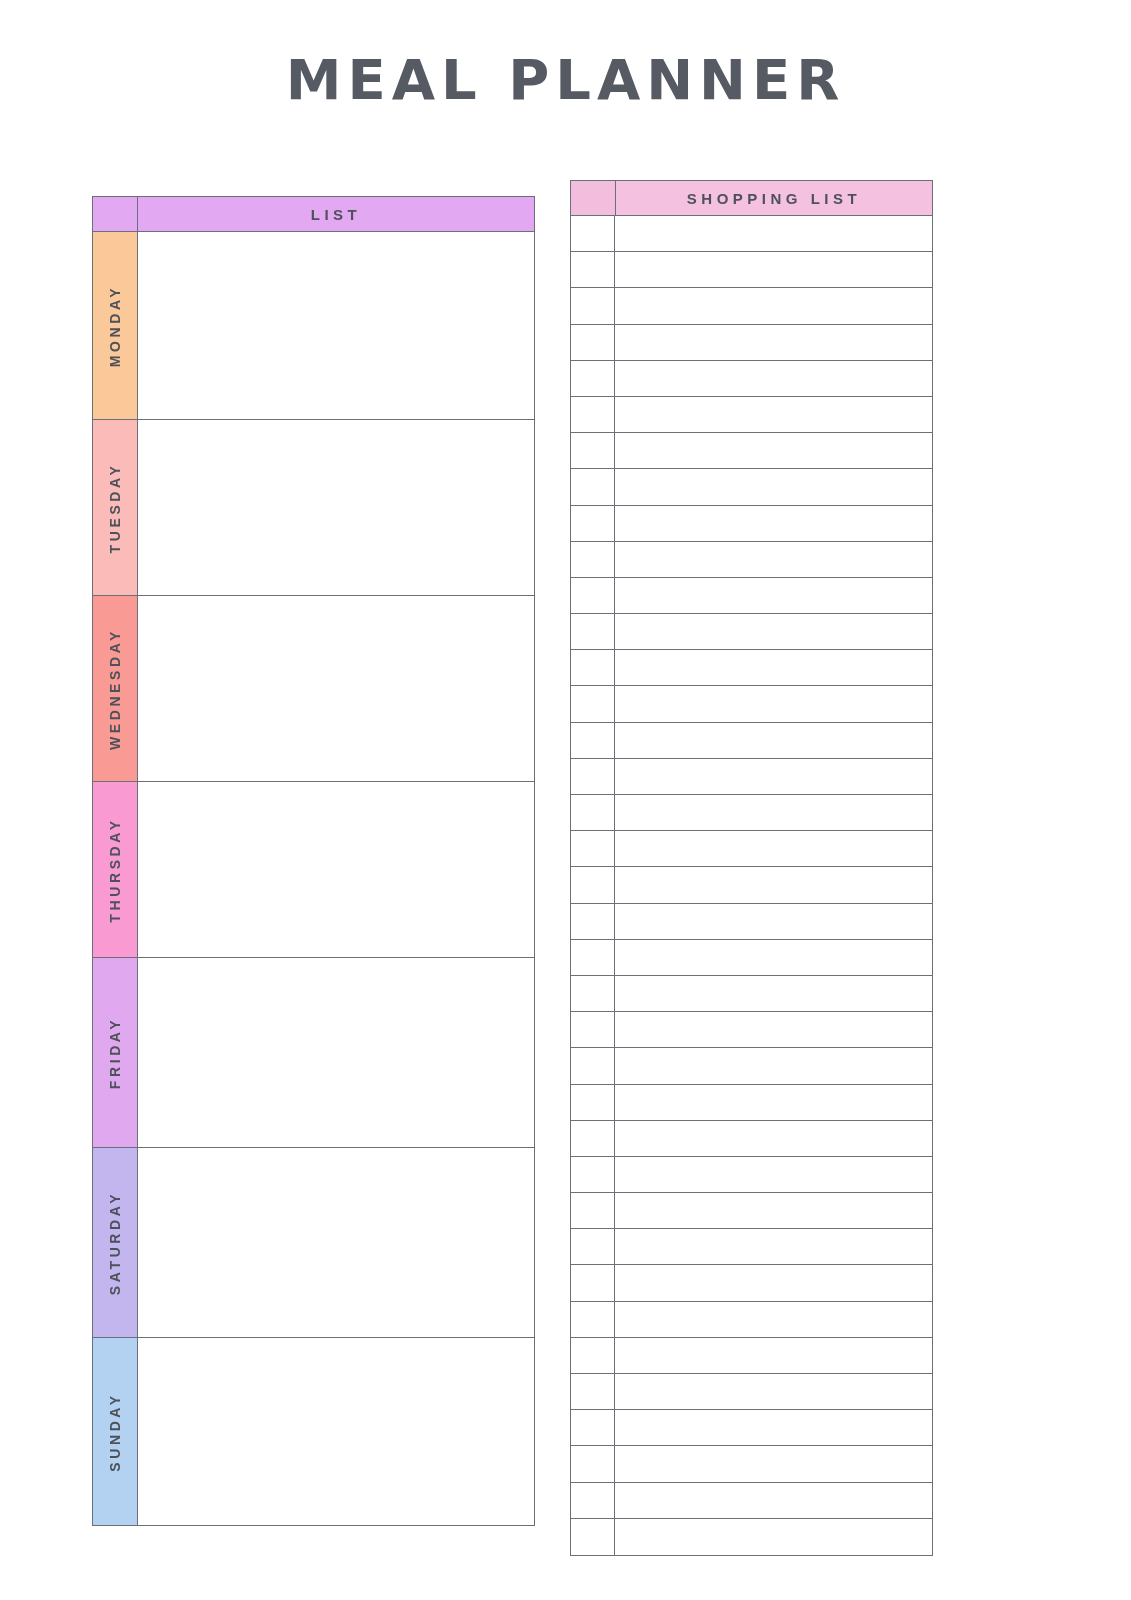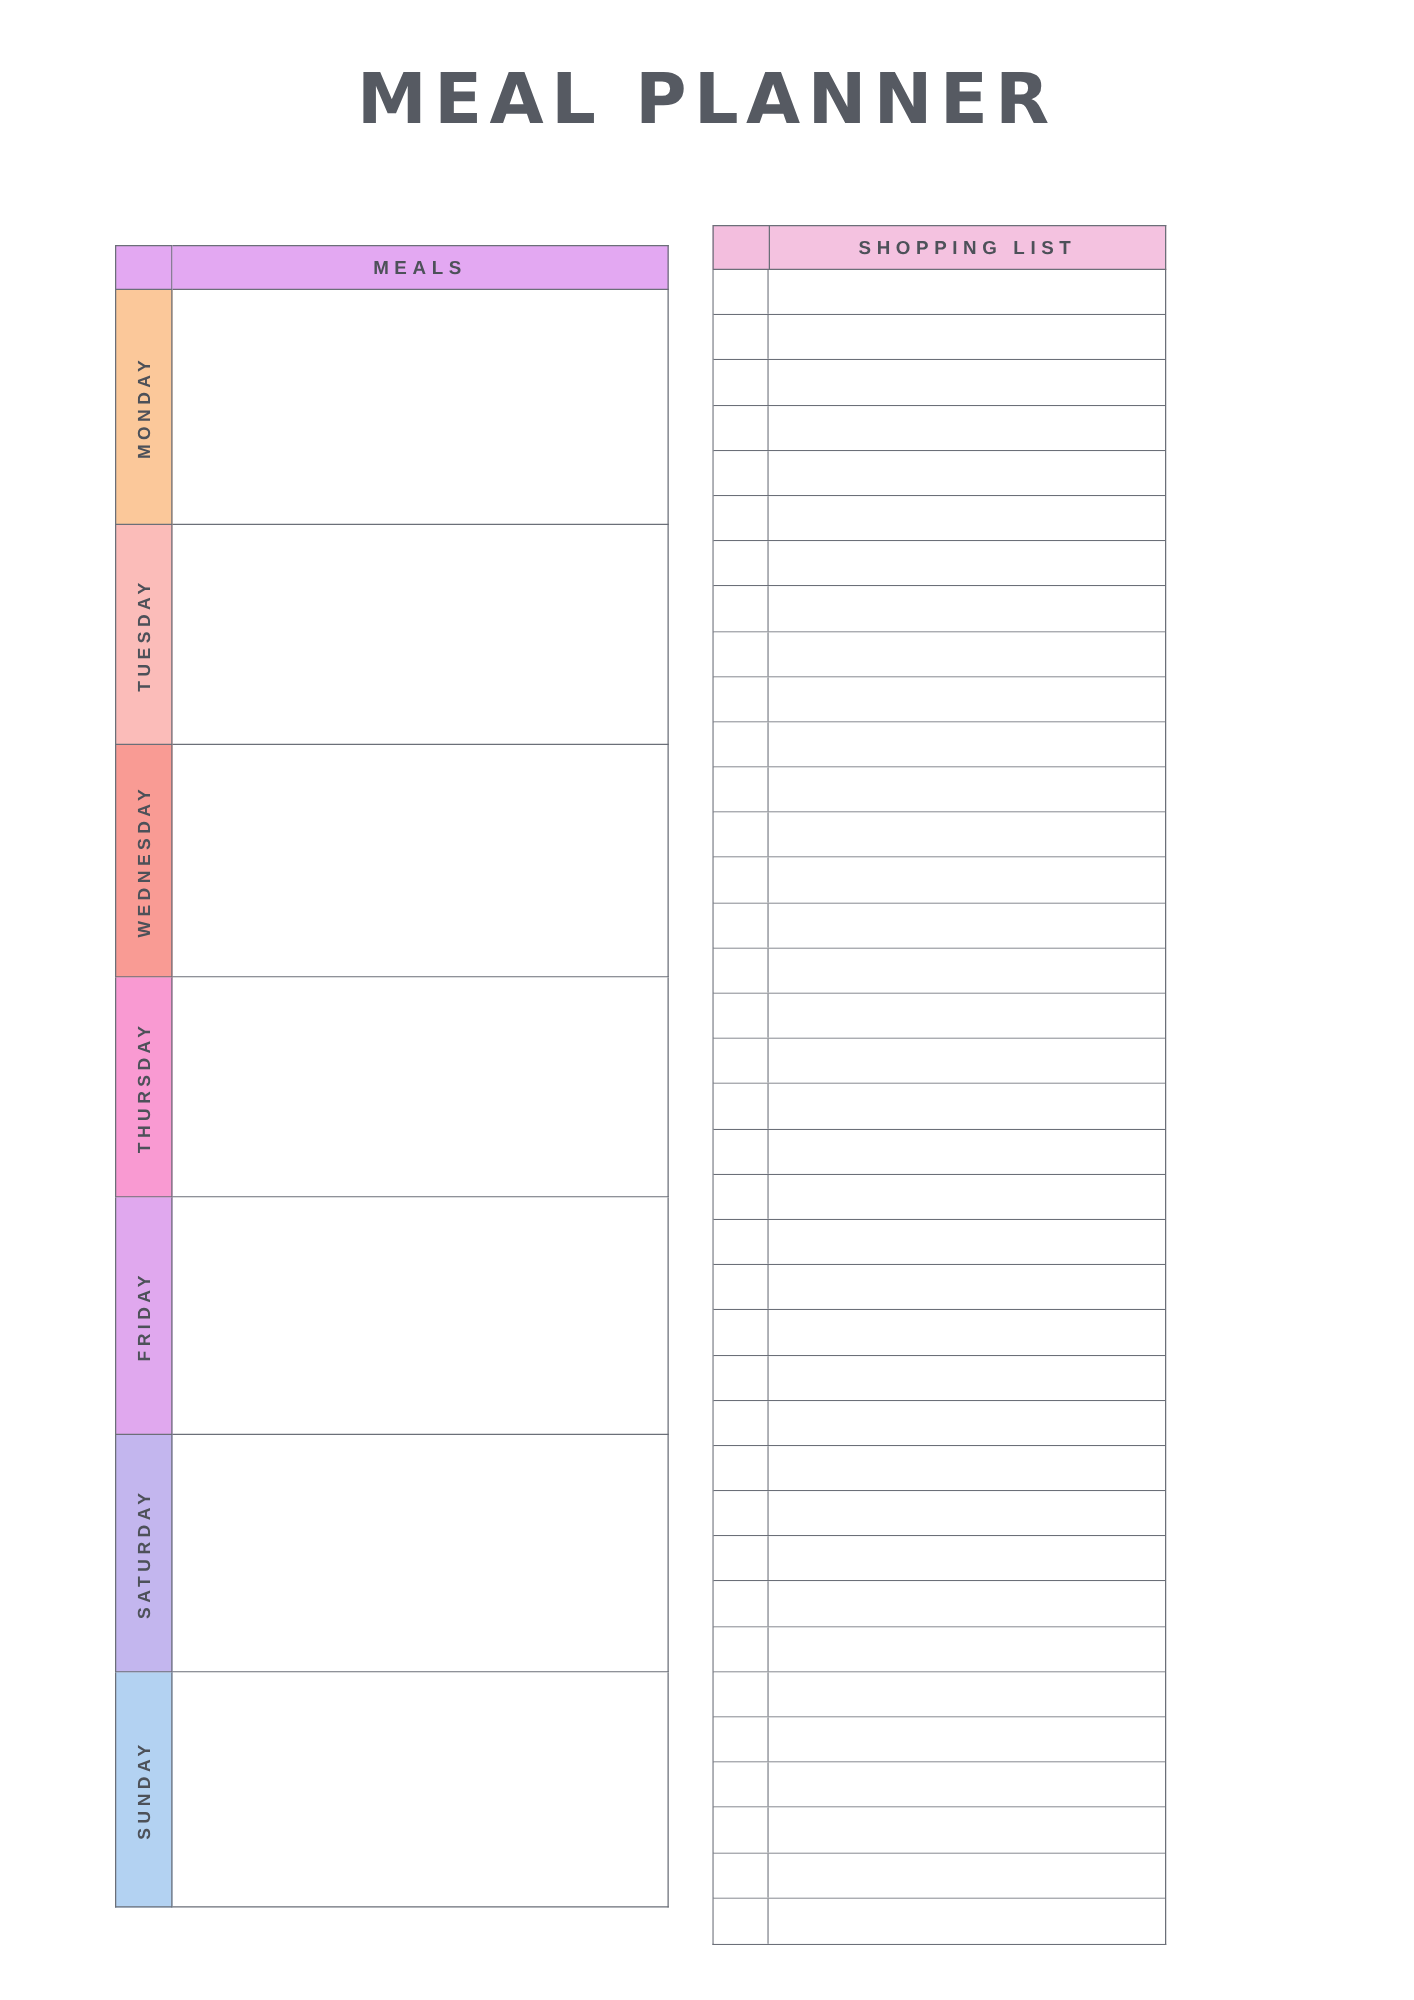--- a/index.html
+++ b/index.html
@@ -141,21 +141,21 @@
 </head>
 <body>
 
 <div class="page">
 
   <div class="title">MEAL PLANNER</div>
 
   <div class="meals-col">
     <div class="hdr-row">
       <div class="hdr-tab hdr-meals"></div>
-      <div class="hdr-main hdr-meals">MEALS</div>
+      <div class="hdr-main hdr-meals">LIST</div>
     </div>
     <div id="days-container">
         <div class="day-row" style="height: 188px;">
           <div class="day-label" style="background: rgb(251, 200, 154);">
             <span>MONDAY</span>
           </div>
           <div class="day-box"></div>
         </div>
         <div class="day-row" style="height: 176px;">
           <div class="day-label" style="background: rgb(251, 188, 185);">

